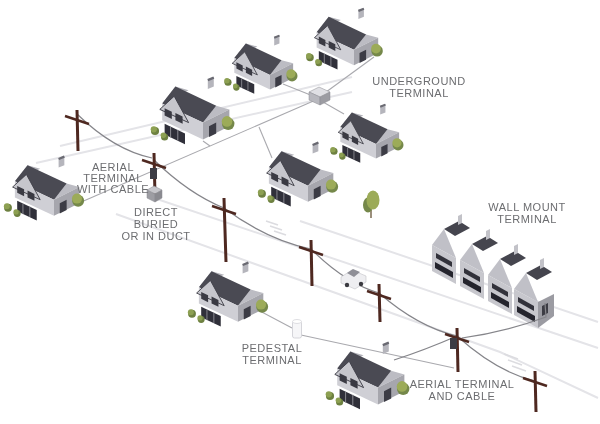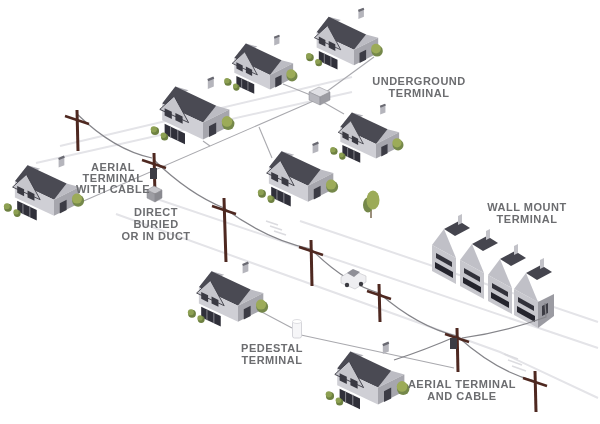--- a/index.html
+++ b/index.html
@@ -1,17 +1,17 @@
 <!DOCTYPE html>
 <html><head>
 <meta charset="utf-8">
 <style>
   html,body{margin:0;padding:0;background:#ffffff;}
   .canvas{position:relative;width:600px;height:424px;background:#ffffff;overflow:hidden;
-          font-family:"Liberation Sans", sans-serif;font-weight:bold;}
+          font-family:"Liberation Sans", sans-serif;}
   svg{display:block;}
   .lbl{font-family:"Liberation Sans", sans-serif;font-size:11px;letter-spacing:0.5px;
        fill:#6c6d70;text-anchor:middle;}
 </style>
 </head>
 <body>
 
 <div class="canvas">
 <svg width="600" height="424" viewBox="0 0 600 424">
 

